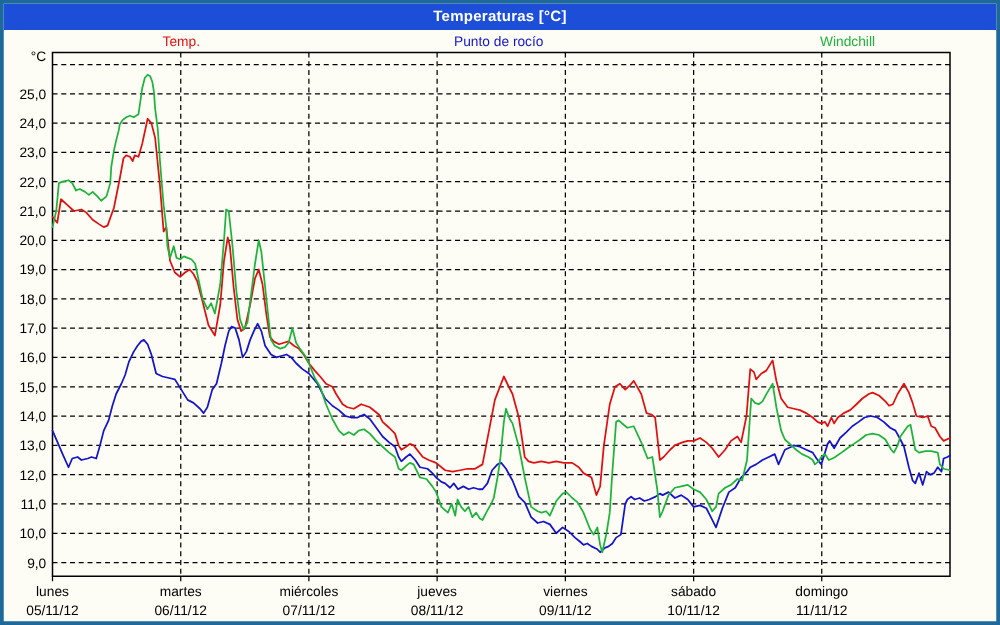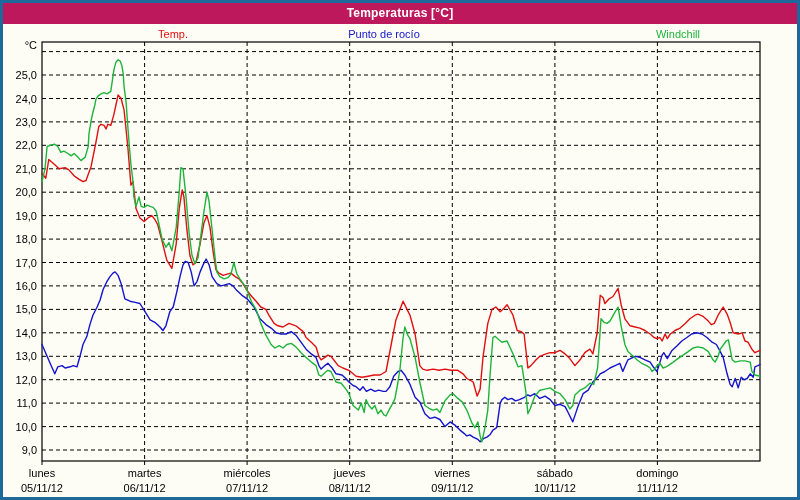--- a/index.html
+++ b/index.html
@@ -7,43 +7,43 @@
     position:relative;
     width:800px;height:500px;
     box-sizing:border-box;
     background:#fdfdf5;
     border:3px solid #1e699c;
     font-family:"Liberation Sans", sans-serif;
     overflow:hidden;
   }
   .titlebar{
     position:absolute;top:0;left:0;right:0;height:21px;
-    background:#be185d;color:#ffffff;
+    background:#1d4ed8;color:#ffffff;
     font-size:12px;font-weight:bold;
     text-align:center;line-height:21px;
     letter-spacing:0.2px;
     user-select:none;
   }
   .legend-item{
     position:absolute;top:25px;
     transform:translateX(-50%);
     font-size:11px;
     white-space:nowrap;
   }
   svg.chart{position:absolute;top:0;left:0;}
   text{font-family:"Liberation Sans", sans-serif;}
 </style>
 </head>
 <body>
 
 <div class="window">
   <div class="titlebar">Temperaturas [°C]</div>
 
-  <span class="legend-item" style="left: 142px; color: rgb(224, 16, 16); margin-left: 28px;">Temp.</span>
-  <span class="legend-item" style="left: 381px; color: rgb(20, 20, 205);">Punto de rocío</span>
+  <span class="legend-item" style="left: 142px; color: rgb(224, 16, 16);">Temp.</span>
+  <span class="legend-item" style="left: 396px; color: rgb(20, 20, 205);">Punto de rocío</span>
   <span class="legend-item" style="left: 675px; color: rgb(30, 180, 60);">Windchill</span>
 
   <svg class="chart" width="794" height="494" viewBox="3 3 794 494">
       <line x1="42" x2="760" y1="450.0" y2="450.0" stroke="#000" stroke-width="1" stroke-dasharray="4 3"></line>
       <line x1="42" x2="760" y1="426.6" y2="426.6" stroke="#000" stroke-width="1" stroke-dasharray="4 3"></line>
       <line x1="42" x2="760" y1="403.1" y2="403.1" stroke="#000" stroke-width="1" stroke-dasharray="4 3"></line>
       <line x1="42" x2="760" y1="379.7" y2="379.7" stroke="#000" stroke-width="1" stroke-dasharray="4 3"></line>
       <line x1="42" x2="760" y1="356.3" y2="356.3" stroke="#000" stroke-width="1" stroke-dasharray="4 3"></line>
       <line x1="42" x2="760" y1="332.8" y2="332.8" stroke="#000" stroke-width="1" stroke-dasharray="4 3"></line>
       <line x1="42" x2="760" y1="309.4" y2="309.4" stroke="#000" stroke-width="1" stroke-dasharray="4 3"></line>

